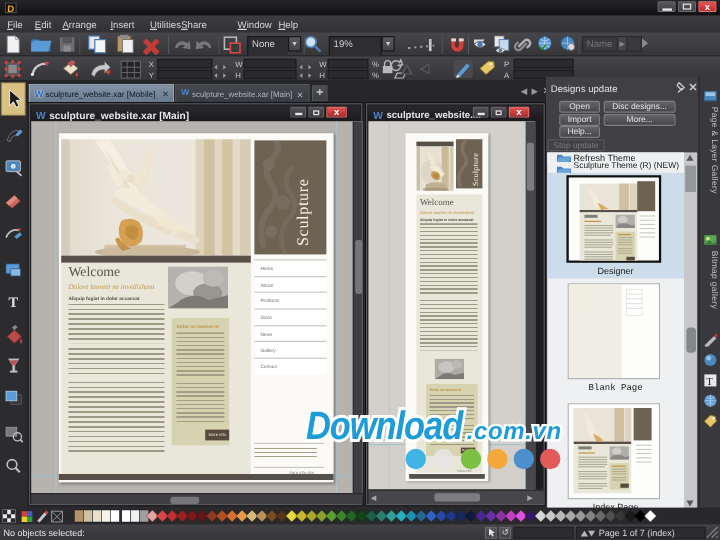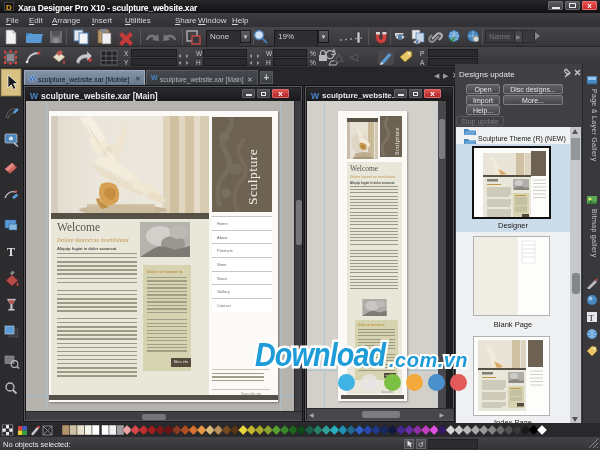--- a/index.html
+++ b/index.html
@@ -32,37 +32,36 @@
 .pbtn.dis { background:#414145; border-color:#55555a; color:#7d7d81; }
 .vtext { position:absolute; left:3px; width:12px; color:#c4c4c8; font-size:7px; writing-mode:vertical-rl; letter-spacing:0.3px; white-space:nowrap; }
 </style>
 </head>
 <body>
 
 <div id="titlebar" class="abs">
   <div class="abs" style="left:4px;top:2px;width:10px;height:9px;background:#111;border:1px solid #444;">
       <div class="abs" style="left:1px;top:0px;font-size:8px;font-weight:bold;color:#f0a818;">D</div>
     </div>
-  <div class="ttxt">Xara Designer Pro X10 - sculpture_website.xar</div>
   <div class="abs" style="right:37px;top:1px;width:15px;height:9px;background:linear-gradient(#5a5a5e,#404044);border:1px solid #6a6a6e;border-radius:1px;">
       <div class="abs" style="left:3px;top:5px;width:8px;height:2px;background:#e8e8ea;"></div>
     </div>
   <div class="abs" style="right:20px;top:1px;width:15px;height:9px;background:linear-gradient(#5a5a5e,#404044);border:1px solid #6a6a6e;border-radius:1px;">
       <div class="abs" style="left:3px;top:1px;width:7px;height:5px;border:1.5px solid #e8e8ea;"></div>
     </div>
   <div class="abs" style="right:3px;top:1px;width:15px;height:9px;background:linear-gradient(#ef5350,#c62828);border:1px solid #e57373;border-radius:1px;color:#fff;font-size:8px;font-weight:bold;text-align:center;line-height:8px;">x</div>
 </div>
 
 <div id="menubar" class="abs">
   <span style="left:6px"><u>F</u>ile</span>
   <span style="left:29px"><u>E</u>dit</span>
   <span style="left:52px"><u>A</u>rrange</span>
   <span style="left:92px"><u>I</u>nsert</span>
   <span style="left:125px"><u>U</u>tilities</span>
-  <span style="left:175px"><u>S</u>hare</span>
+  <span style="left:151px"><u>S</u>hare</span>
   <span style="left:198px"><u>W</u>indow</span>
   <span style="left:232px"><u>H</u>elp</span>
 </div>
 <div id="toolbar1" class="abs">
   <svg class="abs" style="left:0;top:0" width="600" height="20" viewBox="0 0 600 20">
 
     <path d="M6 3h7l3 3v11H6z" fill="#f2f2f2" stroke="#888" stroke-width="0.7"></path>
       <path d="M13 3v3h3" fill="none" stroke="#999" stroke-width="0.7"></path>
 
     <path d="M26 6h6l2 2h8v8H26z" fill="#3d7ab5"></path>
@@ -486,20 +485,23 @@
   </svg>
 
   <div class="pbtn" style="left:11px;top:20px;width:34px;">Open</div>
   <div class="pbtn" style="left:48px;top:20px;width:60px;">Disc designs...</div>
   <div class="pbtn" style="left:11px;top:30.5px;width:34px;">Import</div>
   <div class="pbtn" style="left:48px;top:30.5px;width:60px;">More...</div>
   <div class="pbtn" style="left:11px;top:41px;width:34px;">Help...</div>
   <div class="pbtn dis" style="left:1px;top:52px;width:48px;">Stop update</div>
 
   <div class="abs" style="left:1px;top:63px;width:114px;height:297px;background:#eef0f2;overflow:hidden;">
+    <div class="abs" style="left:0;top:-3px;width:114px;height:12px;background:#eef0f2;color:#1a1a1a;font-size:7.5px;">
+        <span class="abs" style="left:22px;top:3px;">Refresh Theme</span>
+      </div>
     <svg class="abs" style="left:8px;top:0px" width="12" height="9" viewBox="0 0 12 9">
         <path d="M0 8 V2 h4 l1.5 1.5 H12 V8 z" fill="#4a88c0"></path>
         <path d="M0 8 l2 -4 h10 l-2 4z" fill="#6aa4d8"></path>
       </svg>
     <div class="abs" style="left:22px;top:8px;color:#1a1a1a;font-size:7.5px;white-space:nowrap;;font-size:7px;">Sculpture Theme (R) (NEW)</div>
     <svg class="abs" style="left:8px;top:10px" width="12" height="9" viewBox="0 0 12 9">
         <path d="M0 8 V2 h4 l1.5 1.5 H12 V8 z" fill="#4a88c0"></path>
         <path d="M0 8 l2 -4 h10 l-2 4z" fill="#6aa4d8"></path>
       </svg>
 
@@ -544,21 +546,21 @@
 
     <div class="abs" style="left:17px;top:109px;width:77px;height:80px;background:#fff;border:1px solid #b0b2b4;">
       <svg class="abs" style="left:0;top:0" width="75" height="78" viewBox="0 0 75 78">
         <rect width="75" height="78" fill="#fdfdfb"></rect>
         <rect x="0" y="0" width="44" height="78" fill="#f0eee3"></rect>
         <path d="M10 20 Q8 10 6 4 Q14 10 16 18 Z" fill="#f4ede0" opacity="0.6"></path>
         <rect x="48" y="4" width="13" height="22" fill="#fff" stroke="#d8d8d2" stroke-width="0.5"></rect>
         <path d="M48 8 h13 M48 12 h13 M48 16 h13 M48 20 h13" stroke="#d4d2cc" stroke-width="0.6"></path>
       </svg>
     </div>
-    <div class="abs" style="left:0;top:193px;width:114px;color:#1a1a1a;font-size:7.5px;text-align:center;">Blank Page</div>
+    <div class="abs" style="left:0;top:193px;width:114px;color:#1a1a1a;font-size:7.5px;text-align:center;font-family:Liberation Mono, monospace;">Blank Page</div>
 
     <div class="abs" style="left:17px;top:209px;width:77px;height:80px;background:#fff;border:1px solid #b0b2b4;">
       <svg class="abs" style="left:0;top:0" width="75" height="78" viewBox="0 0 75 78">
         <rect width="75" height="78" fill="#fdfdfb"></rect>
         <rect x="4" y="3" width="48" height="28" fill="#e9e4d8"></rect>
         <rect x="38" y="3" width="8" height="28" fill="#cfc0a2"></rect>
         <rect x="47" y="3" width="5" height="28" fill="#ddd3bf"></rect>
         <path d="M18 29 Q14 15 12 6 Q21 13 24 26 Z" fill="#f2ebdb"></path>
         <path d="M14 31 Q24 23 34 28 l3 3z" fill="#eee4d0"></path>
         <path d="M20 24 Q25 26 29 30 l-6 1z" fill="#d5a052" opacity="0.85"></path>
@@ -700,20 +702,27 @@
 </div>
 <div id="statusbar" class="abs">
   <div class="abs" style="left:3px;top:3px;color:#e6e6e8;font-size:7.5px;">No objects selected:</div>
   <div class="abs" style="left:404px;top:1.5px;width:10px;height:10px;background:linear-gradient(#58585c,#434347);border:1px solid #66666a;">
       <svg class="abs" style="left:1px;top:0.5px" width="8" height="8" viewBox="0 0 8 8">
         <path d="M1.5 0.5 l0 6 1.6-1.6 1.2 2.3 1.2-0.7-1.2-2.2 2.1-0.3z" fill="#e8e8ea"></path>
       </svg>
     </div>
   <div class="abs" style="left:416px;top:1.5px;width:10px;height:10px;background:linear-gradient(#58585c,#434347);border:1px solid #66666a;color:#d8d8da;font-size:7px;text-align:center;line-height:9px;">↺</div>
   <div class="abs" style="left:428px;top:1.5px;width:50px;height:10px;background:#2c2c2f;border:1px solid #222225;"></div>
+  <div class="abs" style="left:480px;top:1.5px;width:108px;height:10px;background:#2c2c2f;border:1px solid #222225;">
+    <svg class="abs" style="left:3px;top:2px" width="12" height="6" viewBox="0 0 12 6">
+        <path d="M0 5 L3 0 L6 5z" fill="#b8b8bc"></path>
+        <path d="M6 1 L9 6 L12 1z" fill="#b8b8bc" transform="translate(0,-1)"></path>
+      </svg>
+    <span class="abs" style="left:18px;top:0.5px;color:#d8d8da;font-size:7.5px;">Page 1 of 7 (index)</span>
+  </div>
   <svg class="abs" style="left:588px;top:1px" width="11" height="11" viewBox="0 0 11 11">
       <path d="M10 1 L1 10 M10 5 L5 10 M10 9 L9 10" stroke="#8a8a8e" stroke-width="1"></path>
     </svg>
 </div>
 
 <div class="abs" style="left:0;top:0;width:600px;height:450px;z-index:60;pointer-events:none;">
   <div class="abs" style="left:340px;top:371px;width:130px;height:24px;">
     <div class="abs" style="left:-2px;top:3px;width:17px;height:17px;border-radius:50%;background:#3fb3e3;"></div>
     <div class="abs" style="left:21px;top:3px;width:17px;height:17px;border-radius:50%;background:#e6e6e6;opacity:0.8;"></div>
     <div class="abs" style="left:44px;top:3px;width:17px;height:17px;border-radius:50%;background:#7cc143;"></div>

